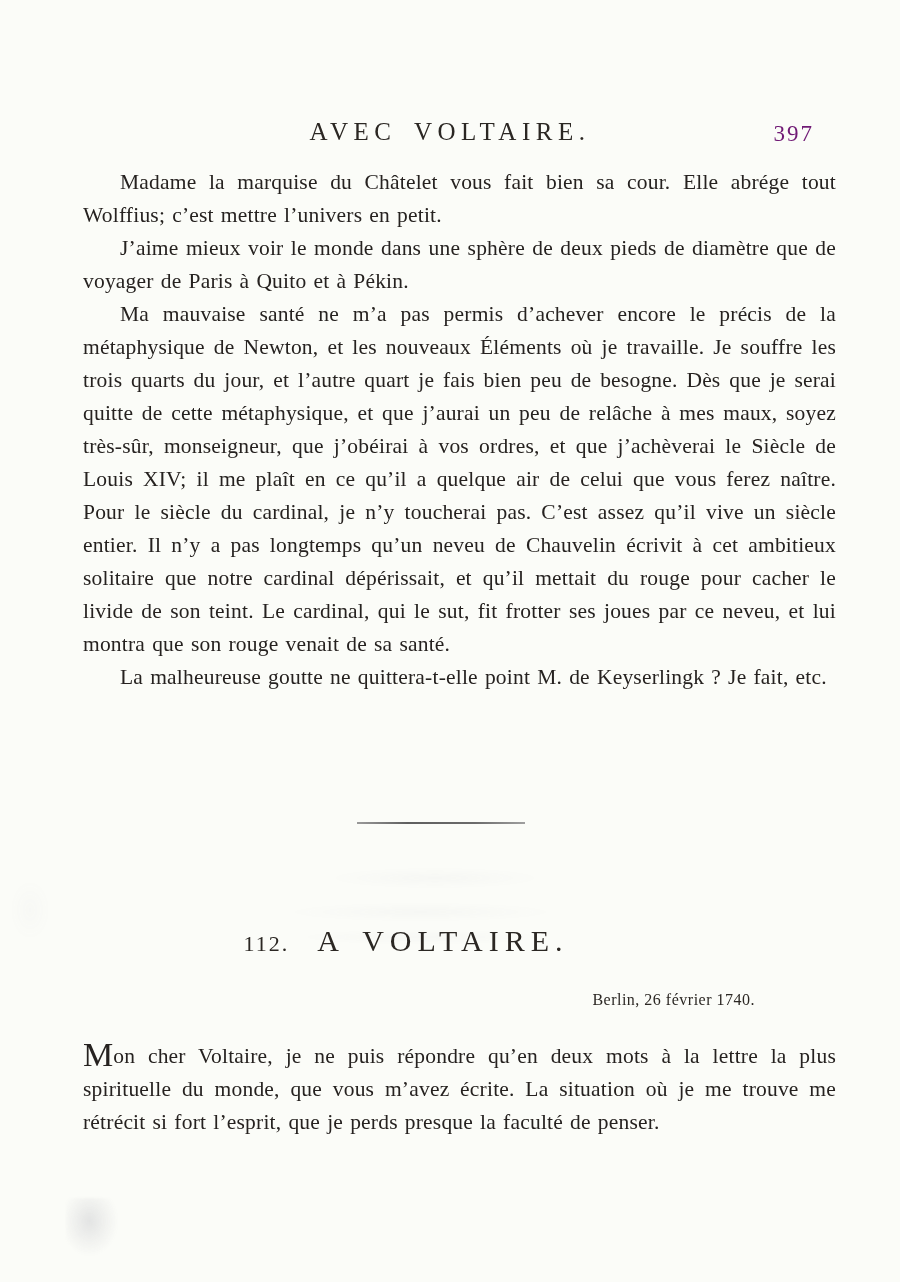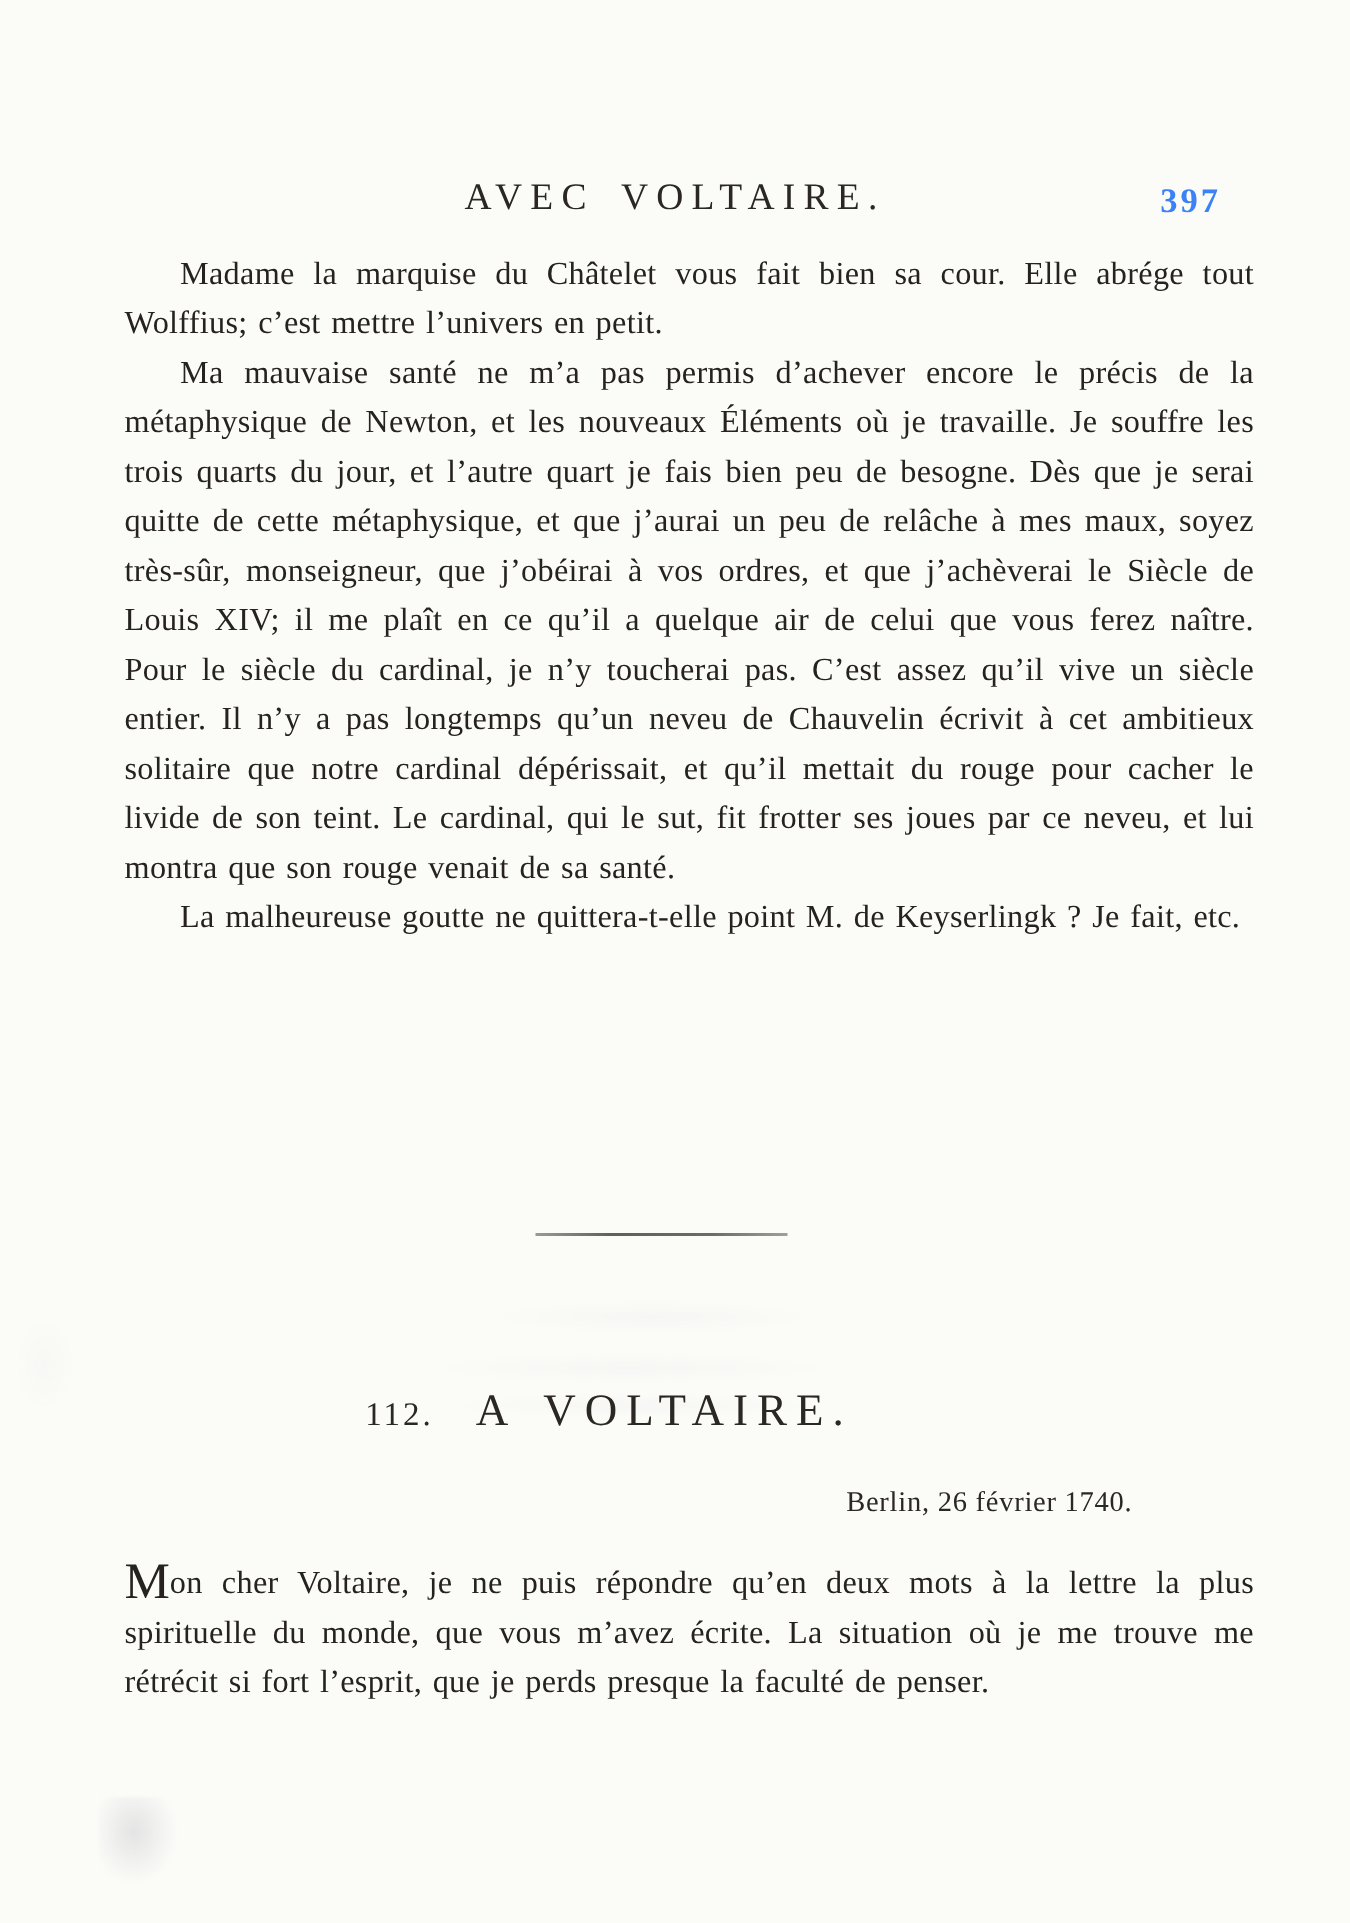--- a/index.html
+++ b/index.html
@@ -21,22 +21,21 @@
     font-size: 25px;
     letter-spacing: 0.22em;
     word-spacing: 0.25em;
     color: #2b2723;
   }
   .page-number {
     position: absolute;
     top: 121px; right: 86px;
     font-size: 23px;
     letter-spacing: 2px;
-    color: #3b82f6;
-    font-weight: bold;
+    color: #701a75;
   }
   .body-block {
     position: absolute;
     top: 166px; left: 83px; width: 753px;
     font-size: 21.5px;
     line-height: 33px;
     text-align: justify;
     word-spacing: 1.5px;
     letter-spacing: 0.2px;
     hyphens: none;
@@ -63,21 +62,21 @@
   }
   .letter-title {
     font-size: 30px;
     letter-spacing: 6px;
     word-spacing: 6px;
   }
   .dateline {
     position: absolute;
     top: 991px; left: 83px; width: 672px;
     text-align: right;
-    font-size: 19px;
+    font-size: 16px;
     letter-spacing: 0.5px;
     color: #2b2723;
   }
   .letter-body {
     position: absolute;
     top: 1038px; left: 83px; width: 753px;
     font-size: 21.5px;
     line-height: 33px;
     text-align: justify;
     word-spacing: 1.5px;
@@ -118,20 +117,21 @@
 
 <div class="page">
 
   <div class="running-header">
     <span class="running-title">AVEC VOLTAIRE.</span>
   </div>
   <div class="page-number">397</div>
 
   <div class="body-block">
     <p>Madame la marquise du Châtelet vous fait bien sa cour. Elle abrége tout Wolffius; c’est mettre l’univers en petit.</p>
+    <p>J’aime mieux voir le monde dans une sphère de deux pieds de diamètre que de voyager de Paris à Quito et à Pékin.</p>
     <p><span>Ma mauvaise santé ne m’a pas permis d’achever encore le précis de la métaphysique de Newton, et les nouveaux </span><span class="italic">Éléments</span><span> où je travaille. Je souffre les trois quarts du jour, et l’autre quart je fais bien peu de besogne. Dès que je serai quitte de cette métaphysique, et que j’aurai un peu de relâche à mes maux, soyez très-sûr, monseigneur, que j’obéirai à vos ordres, et que j’achèverai le </span><span class="italic">Siècle de Louis XIV</span><span>; il me plaît en ce qu’il a quelque air de celui que vous ferez naître. Pour le siècle du cardinal, je n’y toucherai pas. C’est assez qu’il vive un siècle entier. Il n’y a pas longtemps qu’un neveu de Chauvelin écrivit à cet ambitieux solitaire que notre cardinal dépérissait, et qu’il mettait du rouge pour cacher le livide de son teint. Le cardinal, qui le sut, fit frotter ses joues par ce neveu, et lui montra que son rouge venait de sa santé.</span></p>
     <p>La malheureuse goutte ne quittera-t-elle point M. de Keyserlingk ? Je fait, etc.</p>
   </div>
 
   <div class="divider"></div>
 
   <div class="ghost ghost-1"></div>
   <div class="ghost ghost-2"></div>
   <div class="ghost ghost-3"></div>
   <div class="ghost ghost-4"></div>

